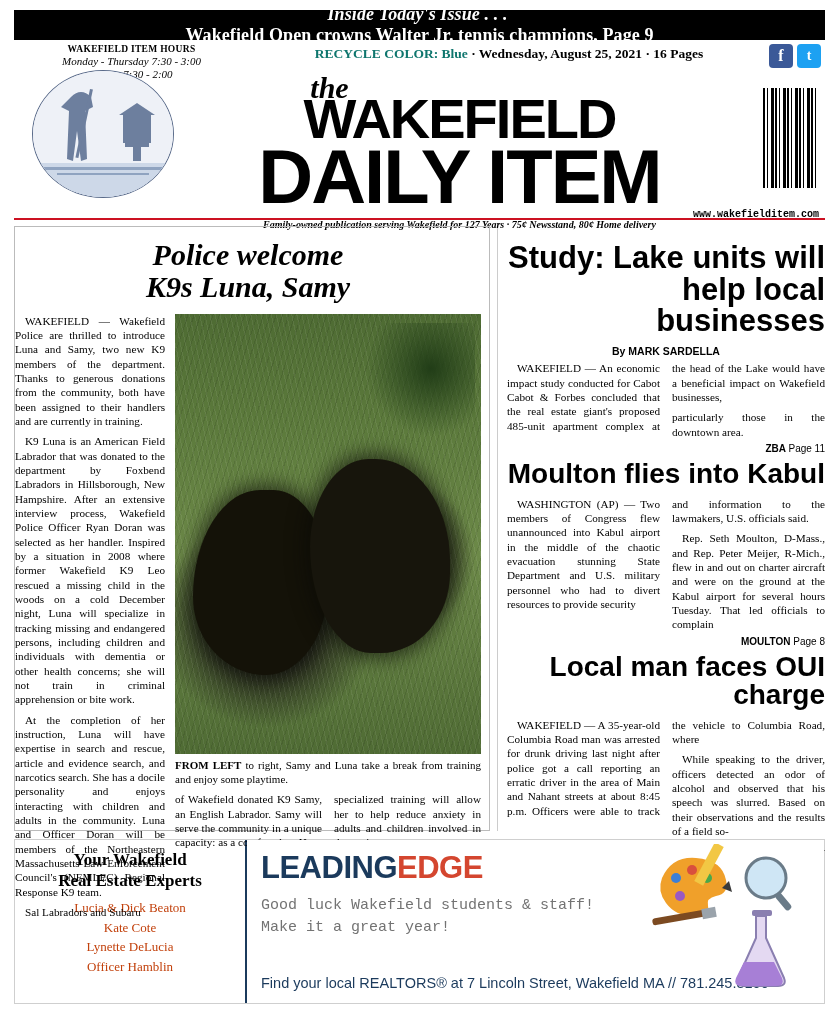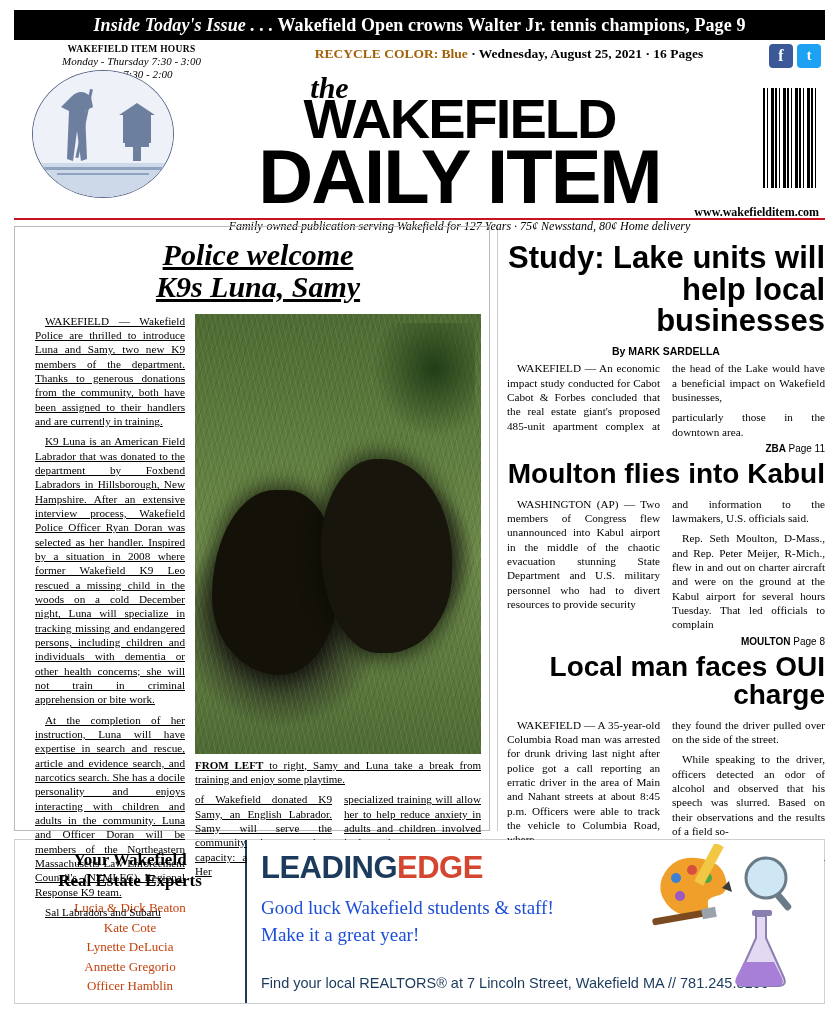--- a/index.html
+++ b/index.html
@@ -28,20 +28,21 @@
     background: #000000;
     color: #ffffff;
     height: 30px;
     display: flex;
     align-items: center;
     justify-content: center;
     font-family: "Liberation Serif", serif;
     font-size: 18px;
     letter-spacing: 0.1px;
     white-space: nowrap;
+    flex-direction: column;
   }
   .top-banner .italic-part {
     font-style: italic;
     font-weight: bold;
     margin-right: 4px;
   }
   .top-banner .bold-part {
     font-weight: bold;
   }
 
@@ -71,21 +72,21 @@
   }
   .recycle-line {
     flex: 1;
     text-align: center;
     padding-top: 4px;
     font-family: "Liberation Serif", serif;
     font-size: 13.5px;
     font-weight: bold;
   }
   .recycle-line .red {
-    color: #a16207;
+    color: #0f766e;
   }
   .social {
     display: flex;
     gap: 4px;
     padding-top: 2px;
     padding-right: 4px;
   }
   .social-icon {
     width: 24px;
     height: 24px;
@@ -147,22 +148,22 @@
     font-family: "Liberation Sans", sans-serif;
     font-weight: bold;
     font-size: 76px;
     letter-spacing: -2px;
     line-height: 0.85;
     margin-top: 2px;
   }
   .tagline {
     font-family: "Liberation Serif", serif;
     font-style: italic;
-    font-weight: normal;
-    font-size: 12px;
+    font-weight: bold;
+    font-size: 10px;
     margin-top: 10px;
   }
   .barcode {
     position: absolute;
     right: 6px;
     top: 22px;
     width: 56px;
     height: 100px;
     background:
       repeating-linear-gradient(to right,
@@ -173,42 +174,41 @@
   .masthead-bottom {
     position: absolute;
     bottom: -4px;
     left: 0;
     right: 0;
     display: flex;
     justify-content: flex-end;
     padding-right: 6px;
   }
   .website {
-    font-family: Liberation Serif, serif;
-    font-weight: bold;
-    font-size: 12px;
+    font-family: Liberation Mono, monospace;
+    font-weight: bold;
+    font-size: 10px;
   }
   .rule-red {
     border-top: 2px solid #cc1122;
     margin-top: 2px;
   }
 
   
   .content {
     display: flex;
     margin-top: 6px;
     height: 605px;
   }
   .left-col {
     width: 476px;
     border: 1px solid #bbb;
     box-sizing: border-box;
-    padding: 6px 8px 4px 20px;
+    padding: 6px 8px 4px 0;
     position: relative;
-    text-decoration: underline;
   }
   .divider-v {
     width: 1px;
     background: #cccccc;
     margin: 0 7px;
   }
   .right-col {
     flex: 1;
     box-sizing: border-box;
     padding-left: 2px;
@@ -362,23 +362,23 @@
   }
   .le-logo {
     font-family: "Liberation Sans", sans-serif;
     font-weight: bold;
     font-size: 31px;
     letter-spacing: -0.5px;
   }
   .le-logo .leading { color: #1b3a5c; }
   .le-logo .edge { color: #d4462f; }
   .ad-line {
-    font-family: Liberation Serif, serif;
-    font-size: 19px;
-    color: #1d4ed8;
+    font-family: Liberation Mono, monospace;
+    font-size: 15px;
+    color: #737373;
     margin-top: 10px;
     line-height: 1.3;
   }
   .ad-foot {
     font-family: "Liberation Sans", sans-serif;
     font-size: 14.5px;
     color: #1b3a5c;
     position: absolute;
     bottom: 12px;
     left: 14px;
@@ -517,41 +517,39 @@
         <div class="jump">
           <span>MOULTON</span>
           <span class="pg">Page 8</span>
         </div>
       </div>
 
       <div>
         <div class="headline-right mid">Local man faces OUI charge</div>
         <div class="rcols" style="margin-top:6px;">
           <p class="body-text">WAKEFIELD — A 35-year-old Columbia Road man was arrested for drunk driving last night after police got a call reporting an erratic driver in the area of Main and Nahant streets at about 8:45 p.m. Officers were able to track the vehicle to Columbia Road, where</p>
-          <p class="body-text" style="text-indent:0;">they found the driver pulled over on the side of the street.</p>
           <p class="body-text">While speaking to the driver, officers detected an odor of alcohol and observed that his speech was slurred. Based on their observations and the results of a field so-</p>
         </div>
         <div class="jump">
           <span>POLICE</span>
           <span class="pg">Page 11</span>
         </div>
       </div>
 
     </div>
   </div>
 
   <div class="ad">
     <div class="ad-left">
       <h3>Your Wakefield</h3>
       <h3>Real Estate Experts</h3>
       <div class="agent-list">
         <div>Lucia &amp; Dick Beaton</div>
         <div>Kate Cote</div>
         <div>Lynette DeLucia</div>
-        <div>Annette Gregorio</div>
         <div>Officer Hamblin</div>
       </div>
     </div>
     <div class="ad-right">
       <div class="le-logo">
         <span class="leading">LEADING</span><span class="edge">EDGE</span>
       </div>
       <div class="ad-line">Good luck Wakefield students &amp; staff!</div>
       <div class="ad-line" style="margin-top:2px;">Make it a great year!</div>
       <div class="ad-foot">Find your local REALTORS® at 7 Lincoln Street, Wakefield MA // 781.245.8100</div>

